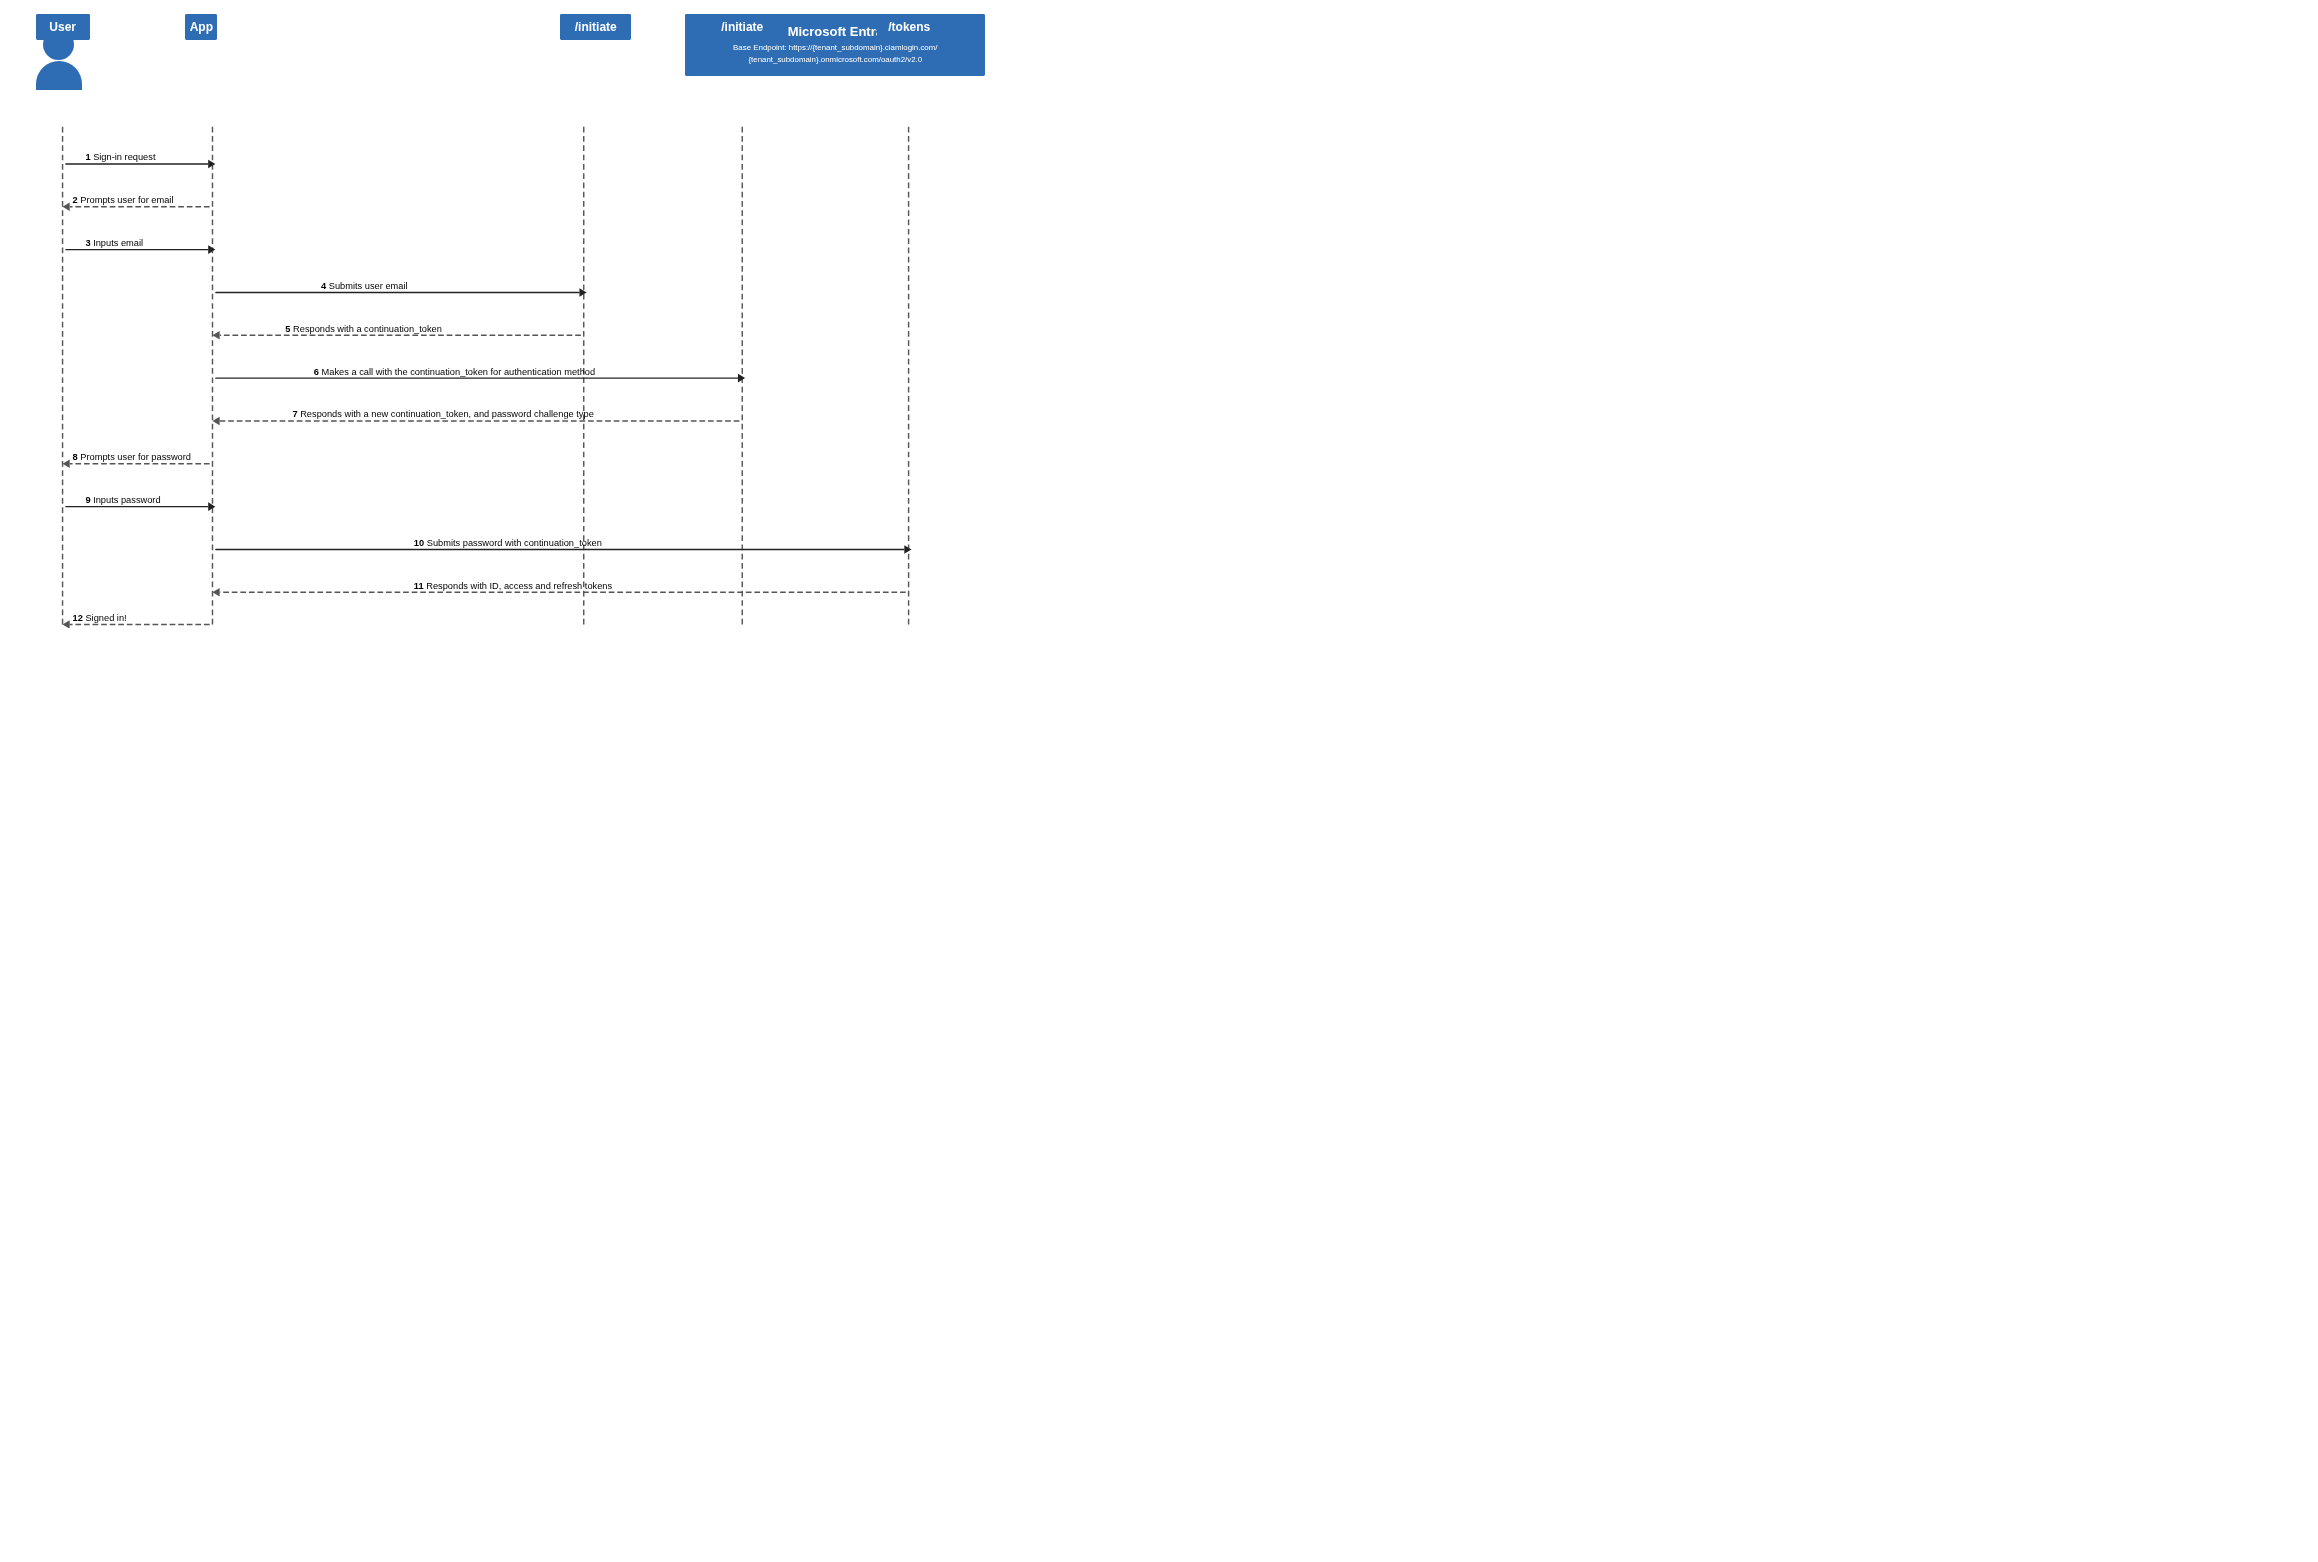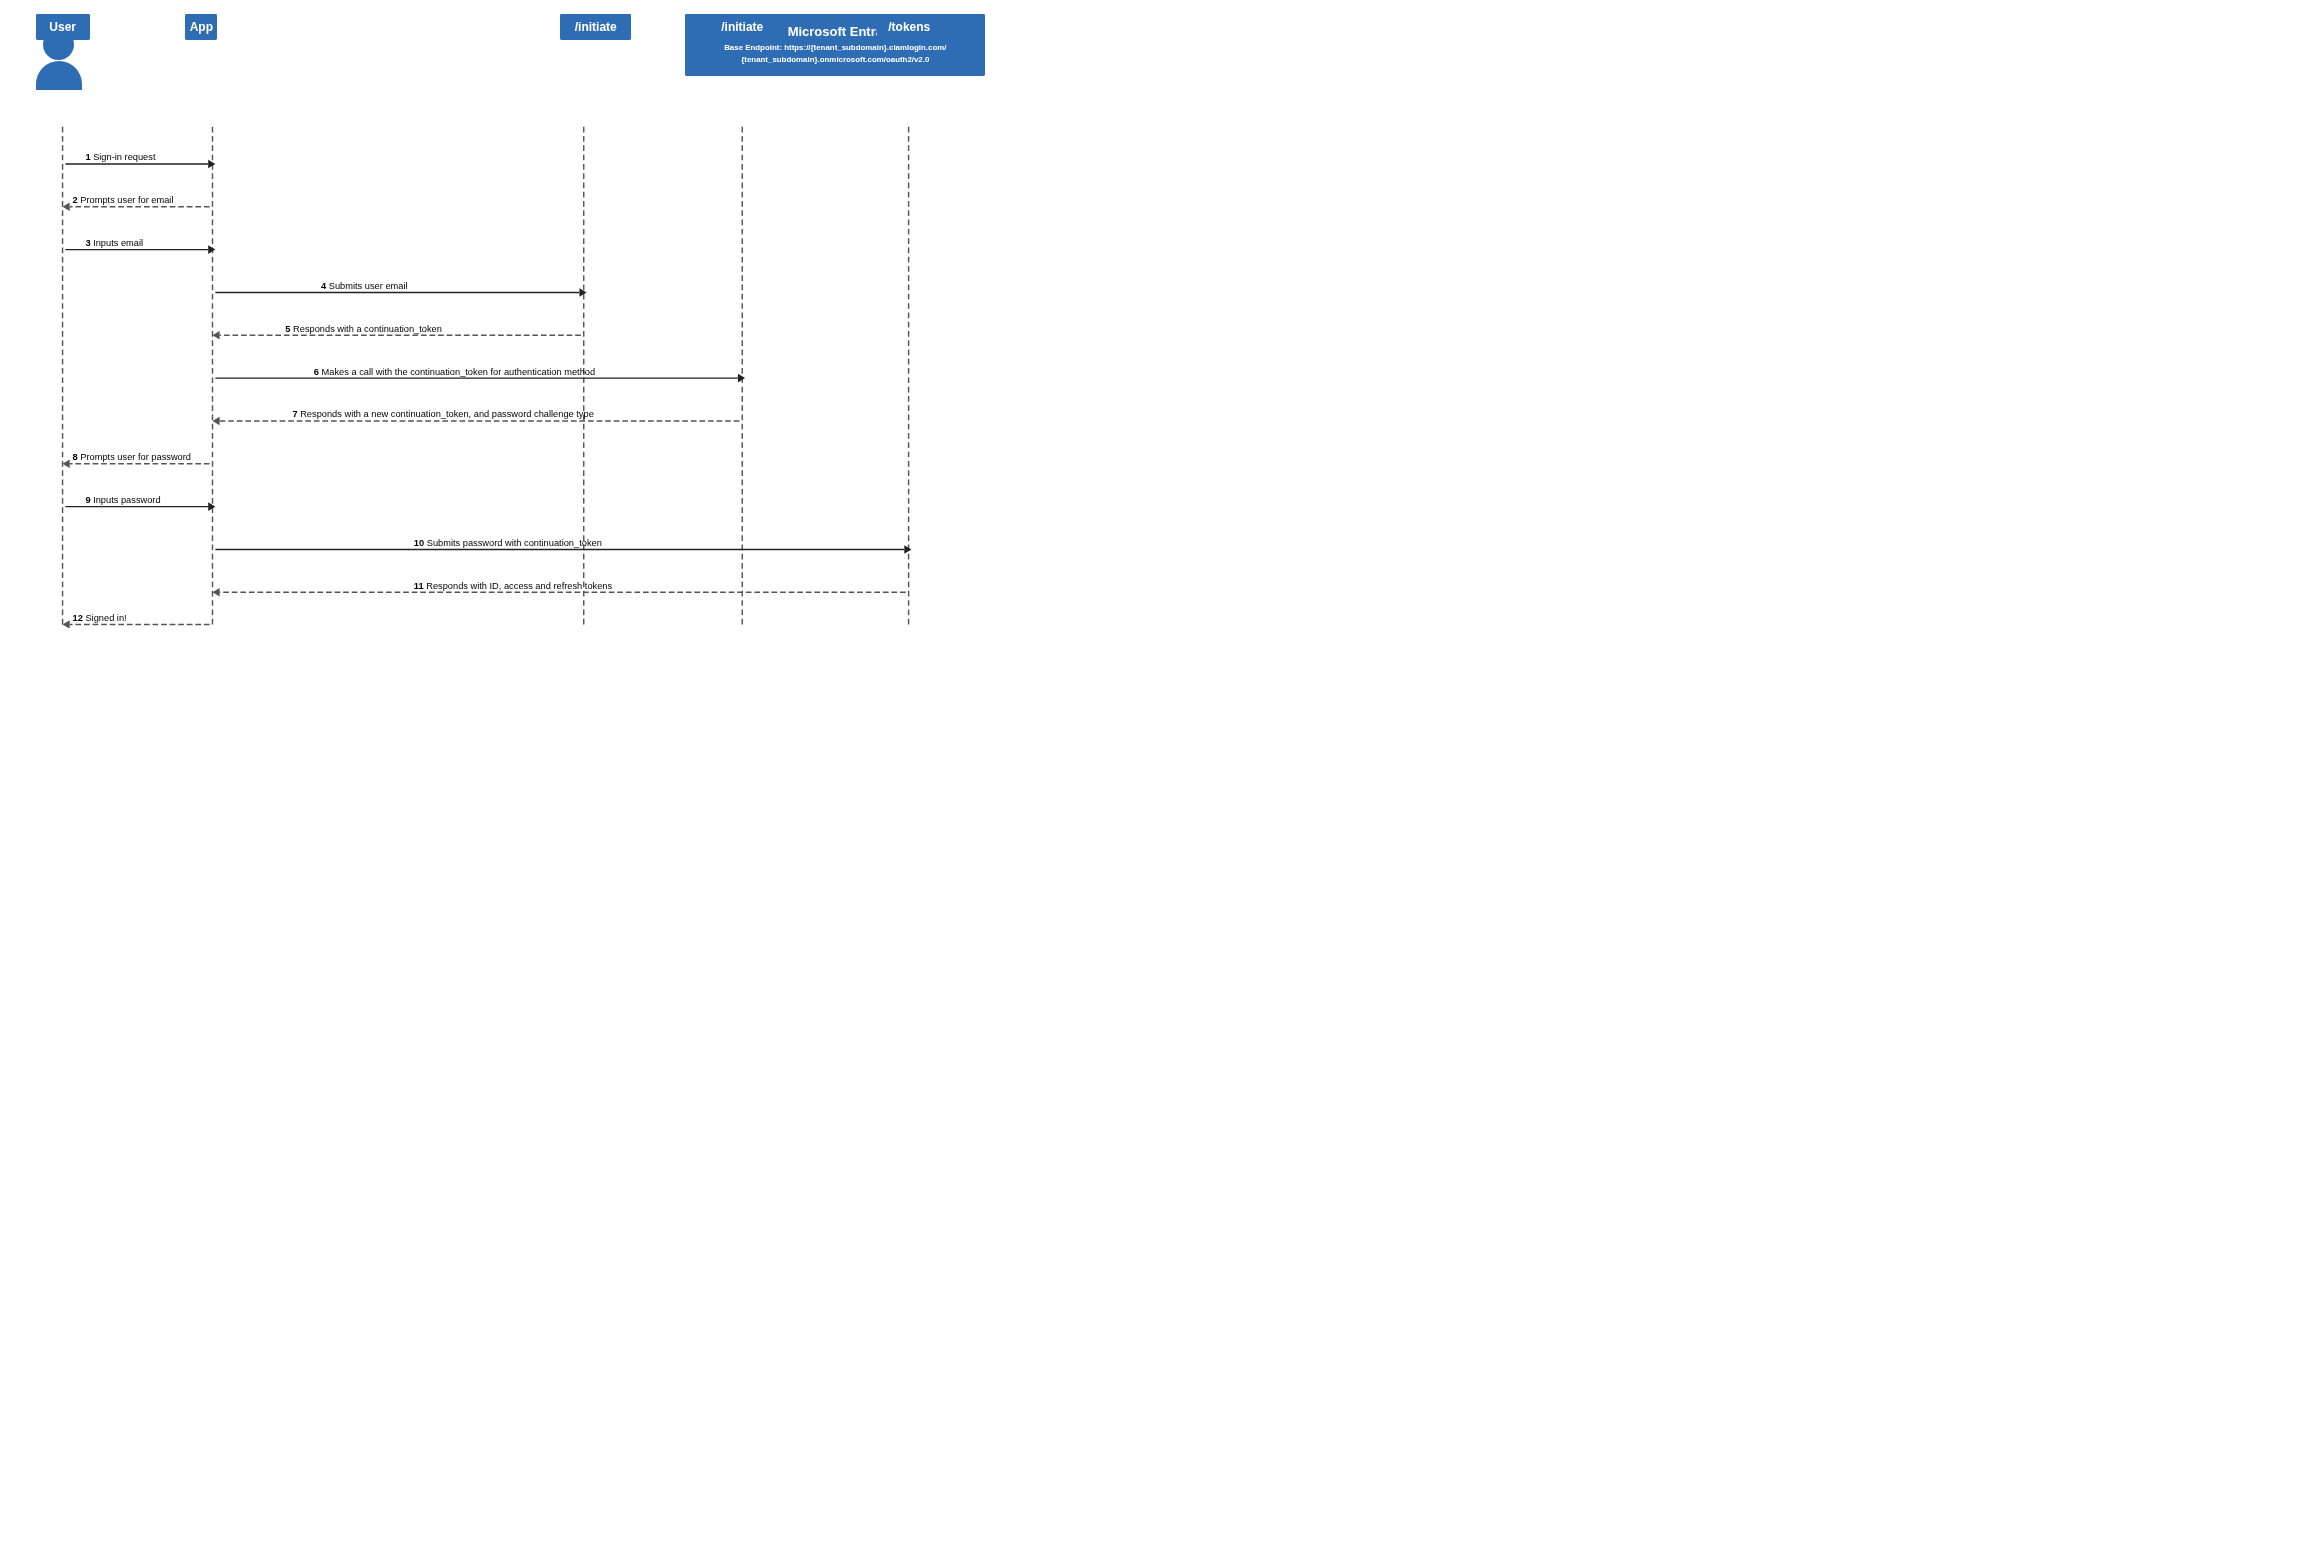--- a/index.html
+++ b/index.html
@@ -30,21 +30,21 @@
       text-align: center;
       border-radius: 1.4px;
     }
     .entra-box .title {
       font-size: 13px;
       font-weight: 700;
       margin-bottom: 2.9px;
     }
     .entra-box .subtitle {
       font-size: 7.9px;
-      font-weight: 700;
+      font-weight: 400;
       line-height: 1.5;
     }
 
     .actor-box {
       position: absolute;
       background: #2e6db4;
       color: white;
       font-size: 12px;
       font-weight: 600;
       text-align: center;

